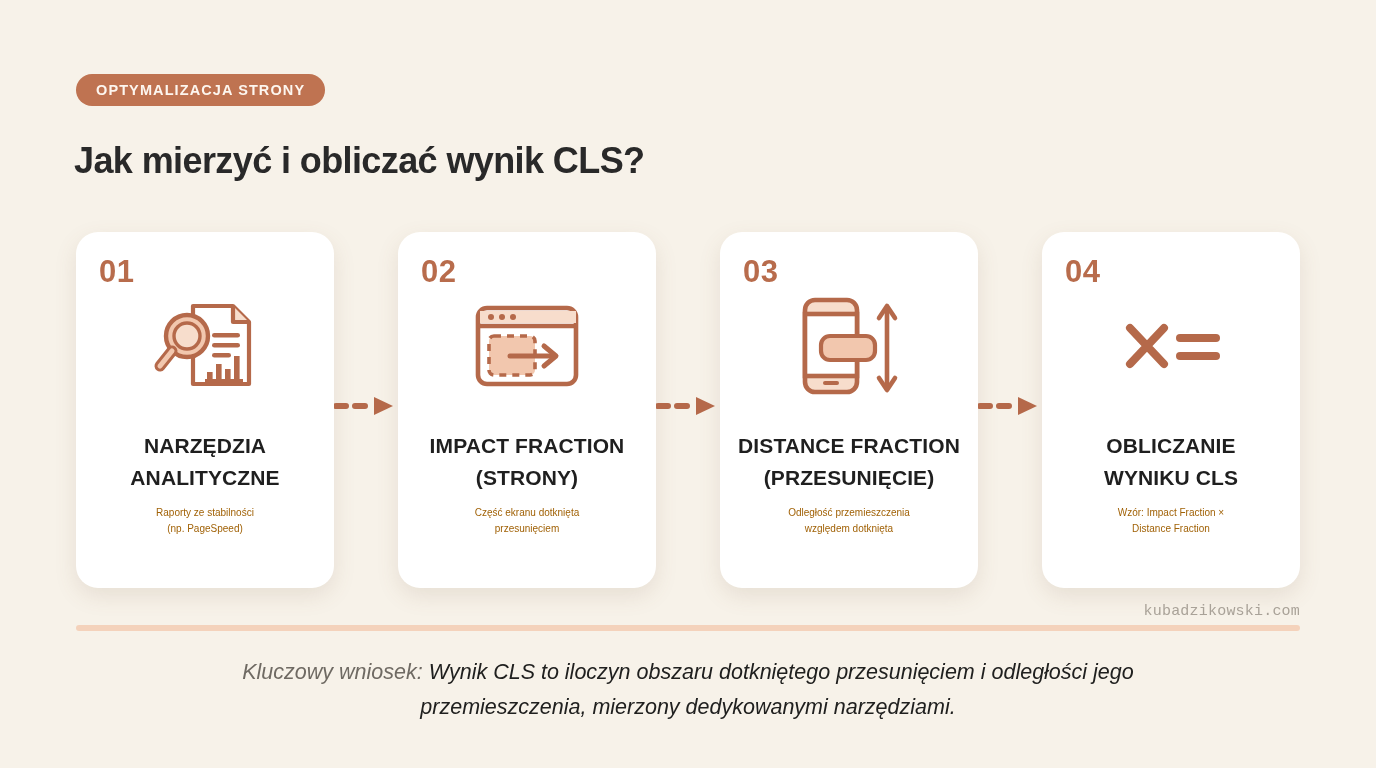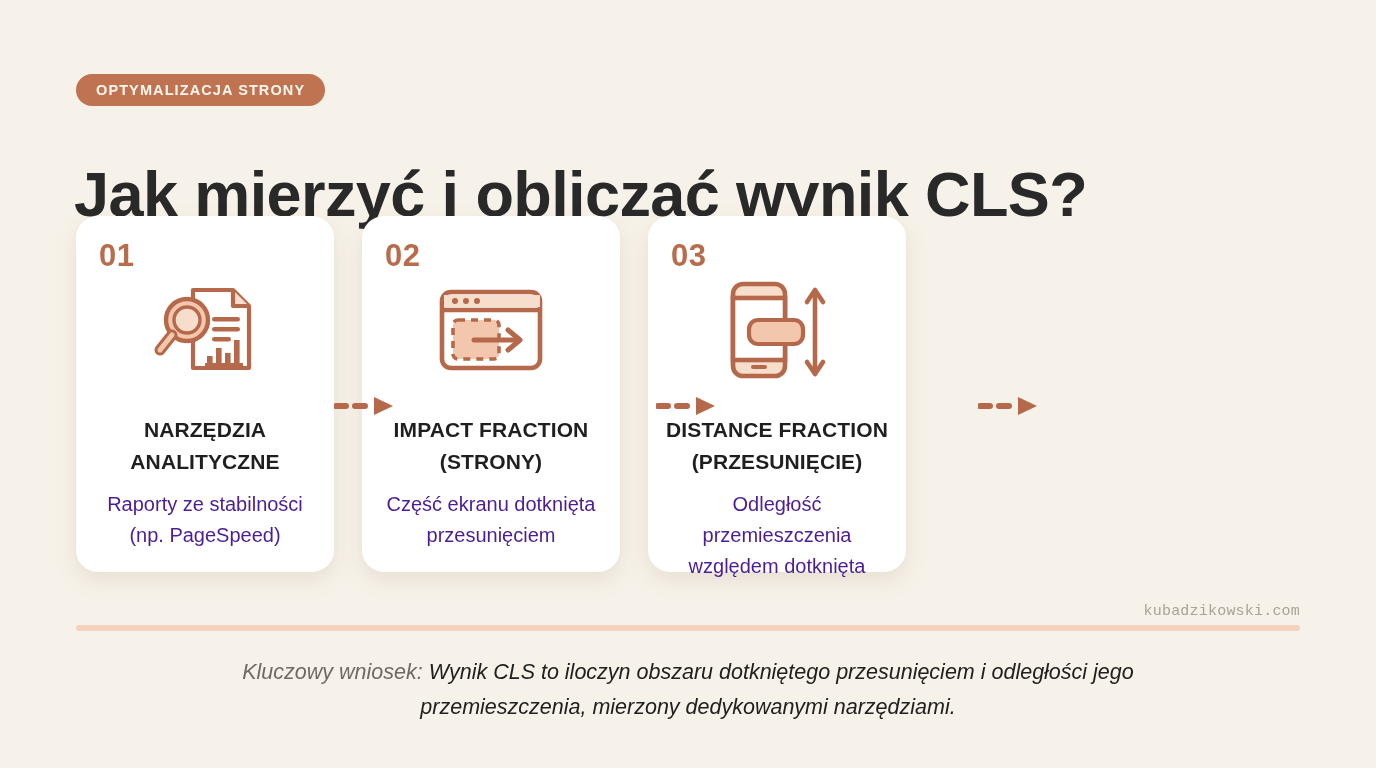--- a/index.html
+++ b/index.html
@@ -35,36 +35,36 @@
     color: #fdf6ef;
     font-size: 14.5px;
     font-weight: bold;
     letter-spacing: 1.1px;
     white-space: nowrap;
   }
   .page-title {
     position: absolute;
     left: 74px;
     top: 116px;
-    font-size: 63px;
+    font-size: 36px;
     font-weight: bold;
     color: #292929;
     letter-spacing: -0.6px;
     white-space: nowrap;
   }
 
   
   .cards {
     position: absolute;
     left: 76px;
-    top: 216px;
+    top: 232px;
     width: 1224px;
     height: 356px;
     display: flex;
-    gap: 28px;
+    gap: 64px;
   }
   .card {
     position: relative;
     width: 258px;
     height: 356px;
     background: #ffffff;
     border-radius: 22px;
     box-shadow: 0 8px 22px rgba(120, 95, 70, 0.13);
     box-sizing: border-box;
     display: flex;
@@ -93,22 +93,22 @@
     font-size: 21px;
     font-weight: bold;
     color: #1f1f1f;
     text-align: center;
     line-height: 1.5;
     letter-spacing: 0.1px;
     padding: 0 8px;
   }
   .card-desc {
     margin-top: 12px;
-    font-size: 20px;
-    color: #4c1d95;
+    font-size: 10px;
+    color: #a16207;
     text-align: center;
     line-height: 1.55;
     padding: 0 12px;
   }
 
   
   .arrow {
     position: absolute;
     top: 395px;
     width: 64px;
@@ -236,20 +236,38 @@
       <div class="card-title">
         <span>DISTANCE FRACTION</span><br>
         <span>(PRZESUNIĘCIE)</span>
       </div>
       <div class="card-desc">
         <span>Odległość przemieszczenia</span><br>
         <span>względem dotknięta</span>
       </div>
     </div>
 
+    <div class="card">
+      <div class="card-num">04</div>
+      <div class="card-icon">
+        <svg width="110" height="56" viewBox="0 0 110 56" fill="none">
+          <path d="M14 10 L48 46 M48 10 L14 46" stroke="#b5694a" stroke-width="8" stroke-linecap="round"></path>
+          <path d="M64 20 H100" stroke="#b5694a" stroke-width="8" stroke-linecap="round"></path>
+          <path d="M64 38 H100" stroke="#b5694a" stroke-width="8" stroke-linecap="round"></path>
+        </svg>
+      </div>
+      <div class="card-title">
+        <span>OBLICZANIE</span><br>
+        <span>WYNIKU CLS</span>
+      </div>
+      <div class="card-desc">
+        <span>Wzór: Impact Fraction ×</span><br>
+        <span>Distance Fraction</span>
+      </div>
+    </div>
 
   </div>
 
   <div class="arrow a1">
     <svg width="64" height="22" viewBox="0 0 64 22" fill="none">
       <path d="M2 11 H12 M21 11 H31" stroke="#b5694a" stroke-width="6" stroke-linecap="round"></path>
       <path d="M40 2 L59 11 L40 20 Z" fill="#b5694a"></path>
     </svg>
   </div>
   <div class="arrow a2">

